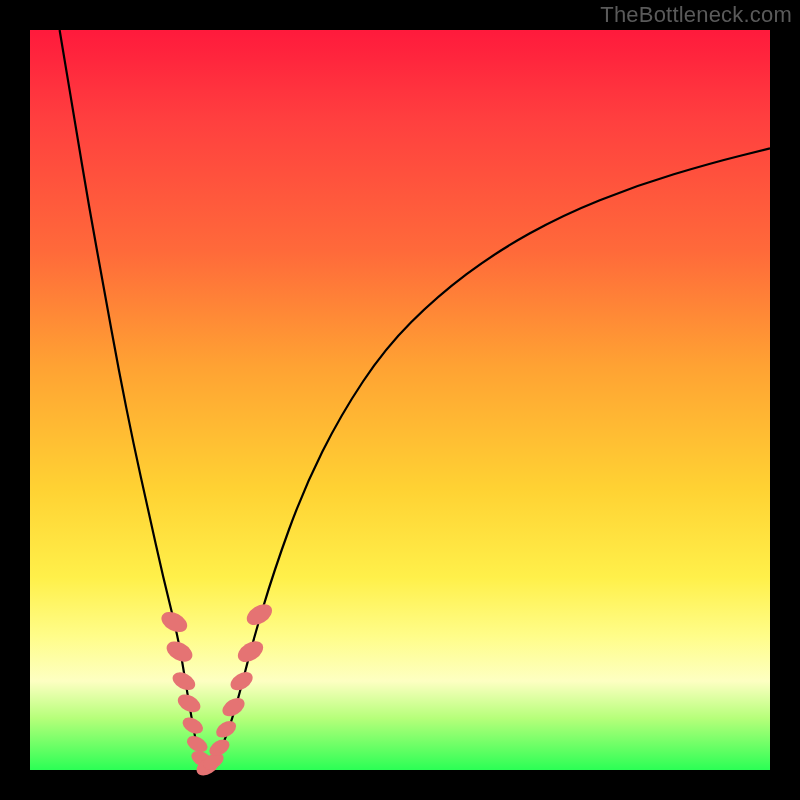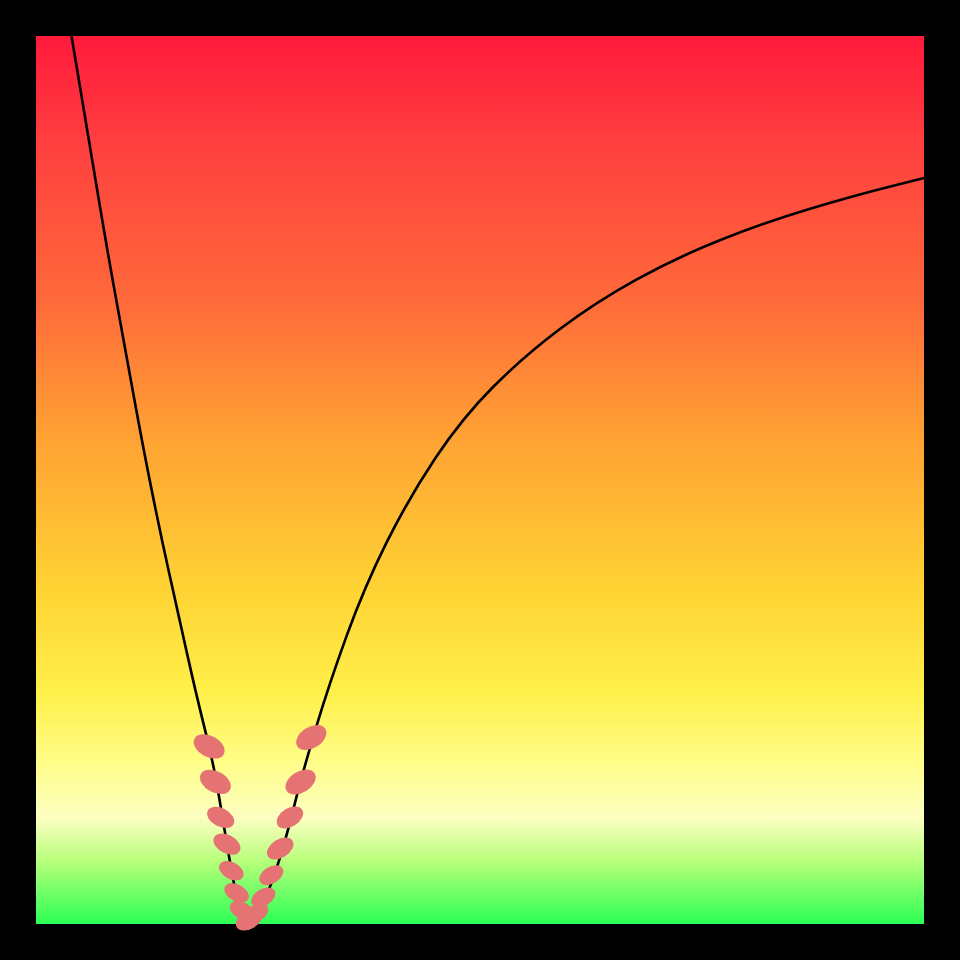--- a/index.html
+++ b/index.html
@@ -85,13 +85,14 @@
           <ellipse cx="183.5" cy="731.1" rx="7.0" ry="11.0" transform="rotate(58 183.5 731.1)" class="marker"></ellipse>
           <ellipse cx="189.4" cy="717.8" rx="7.0" ry="11.0" transform="rotate(58 189.4 717.8)" class="marker"></ellipse>
           <ellipse cx="196.1" cy="699.3" rx="7.0" ry="11.0" transform="rotate(58 196.1 699.3)" class="marker"></ellipse>
           <ellipse cx="203.5" cy="677.1" rx="7.7" ry="12.1" transform="rotate(58 203.5 677.1)" class="marker"></ellipse>
           <ellipse cx="211.6" cy="651.2" rx="7.7" ry="12.1" transform="rotate(58 211.6 651.2)" class="marker"></ellipse>
           <ellipse cx="220.5" cy="621.6" rx="8.8" ry="13.8" transform="rotate(58 220.5 621.6)" class="marker"></ellipse>
           <ellipse cx="229.4" cy="584.6" rx="8.8" ry="13.8" transform="rotate(58 229.4 584.6)" class="marker"></ellipse>
         </g>
     </svg>
   </div>
+  <div class="watermark">TheBottleneck.com</div>
 </div>
 
 </body></html>

